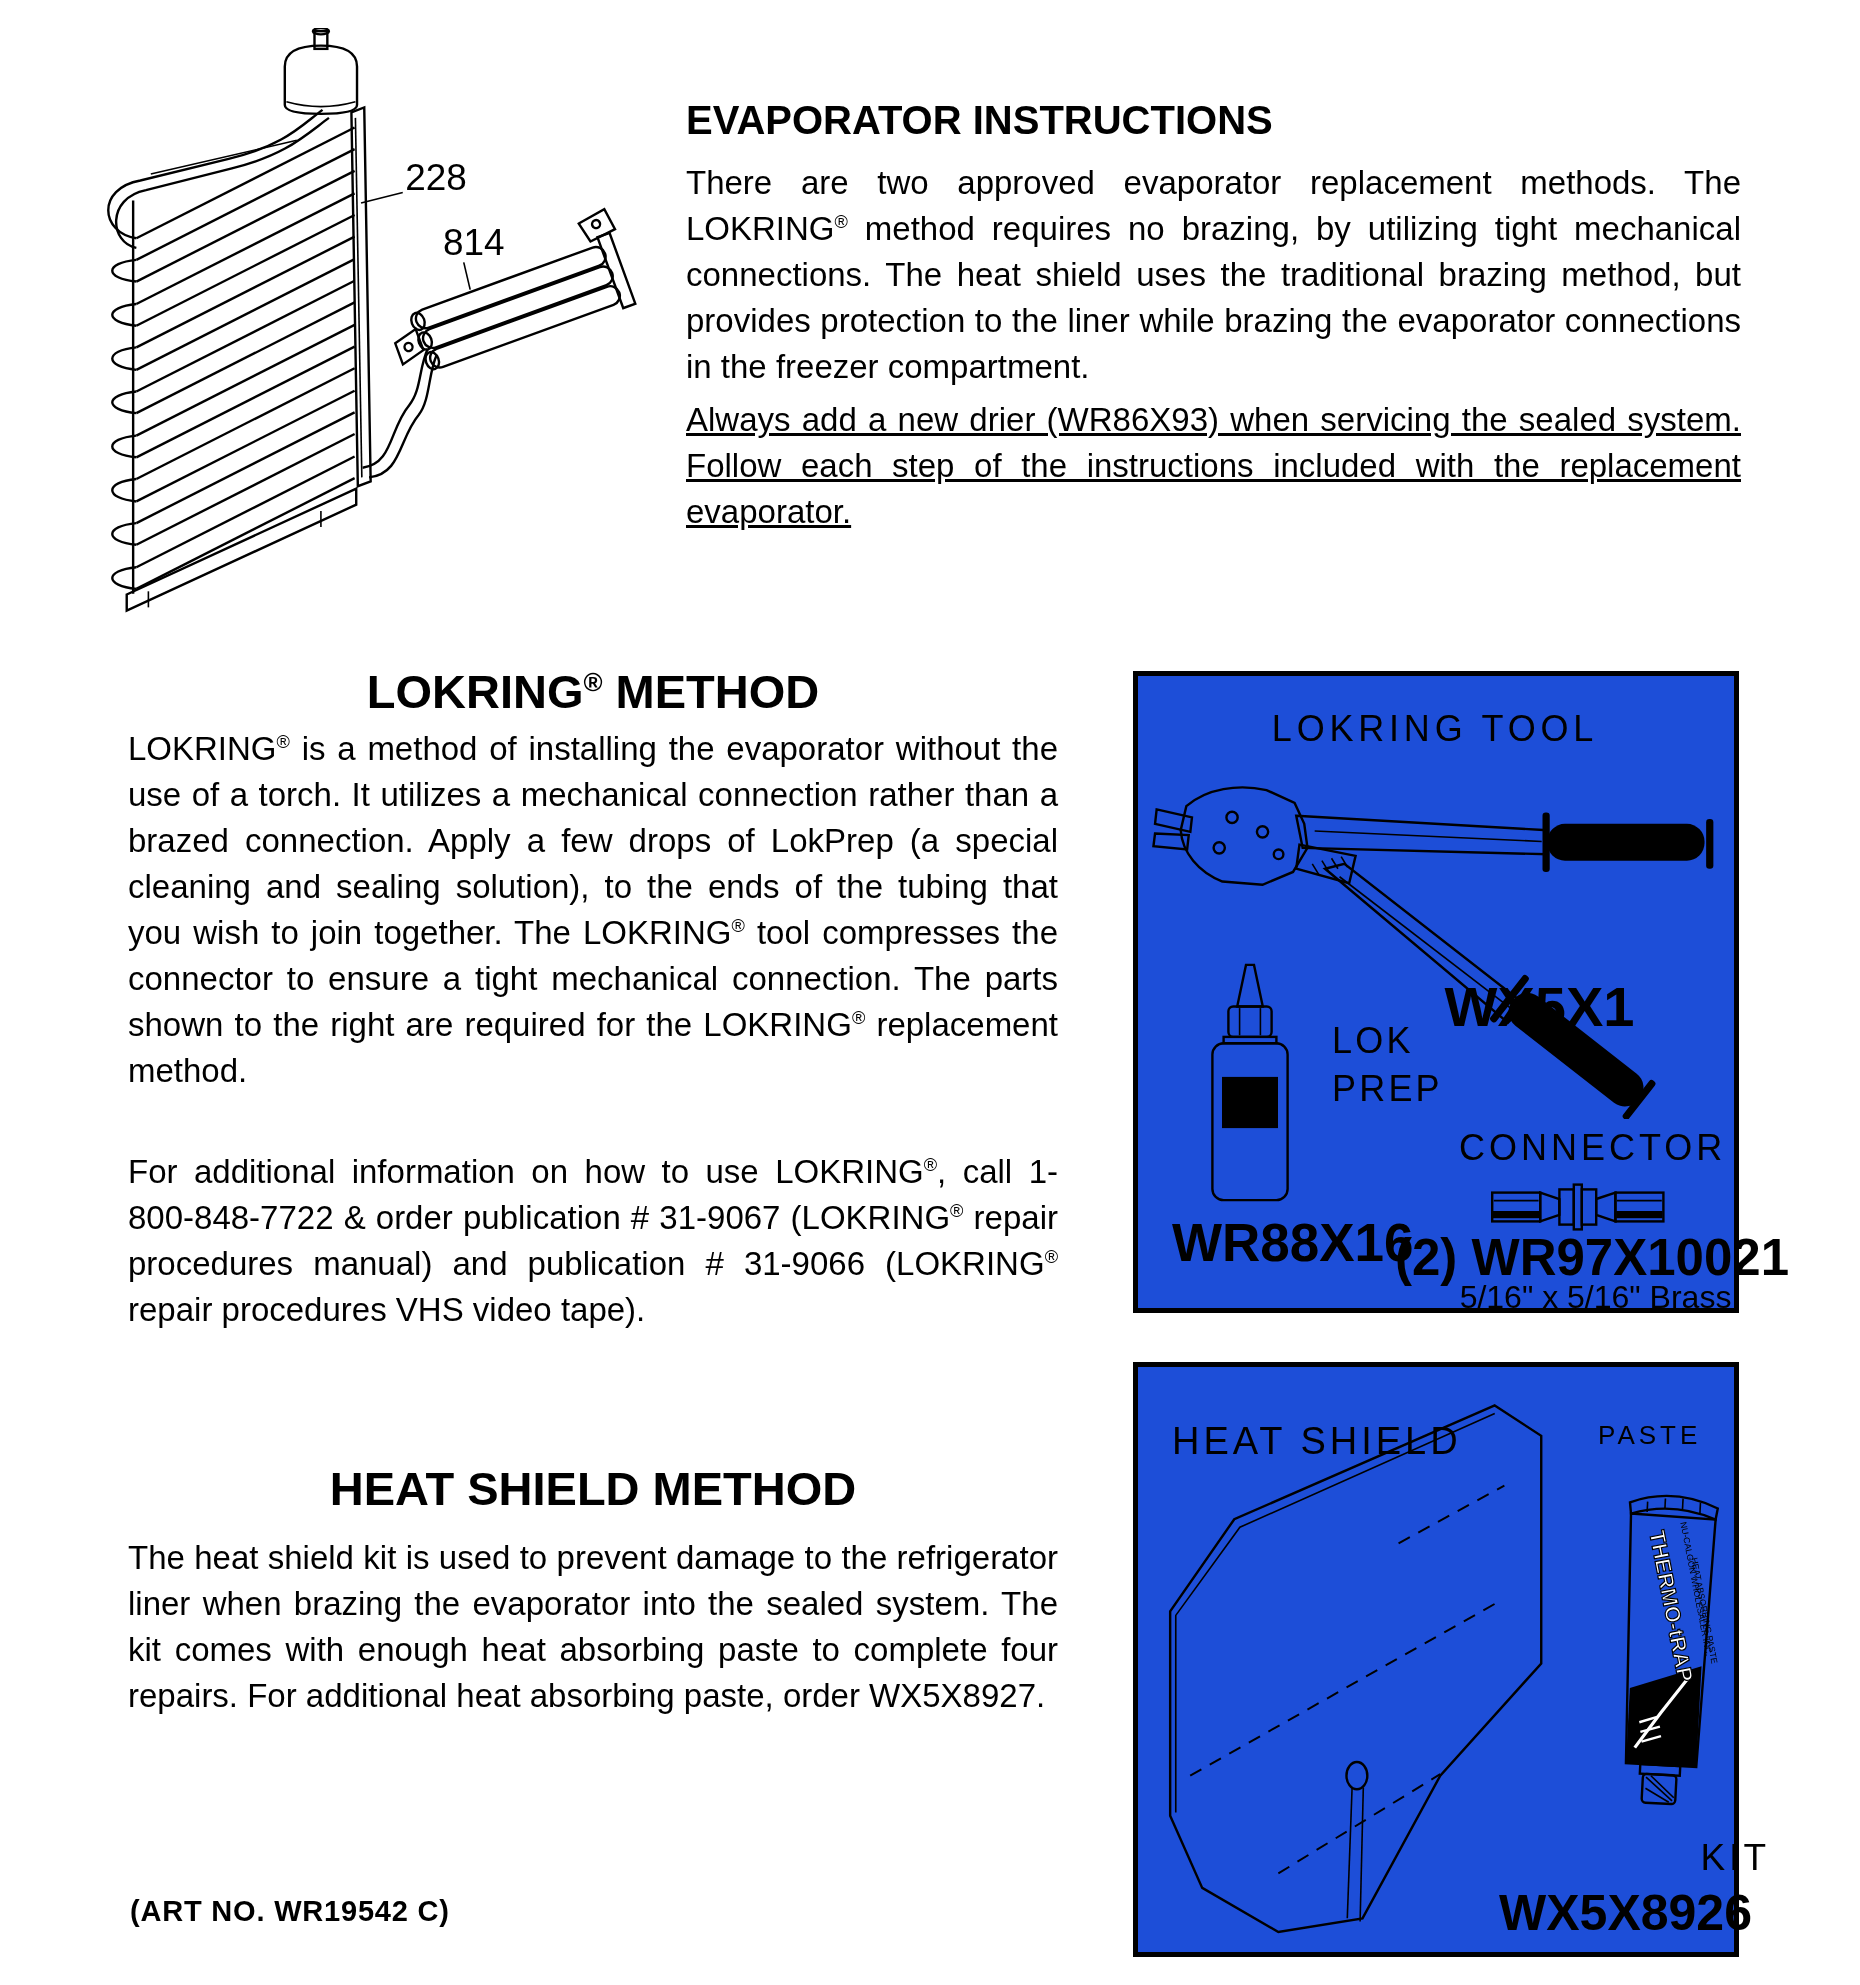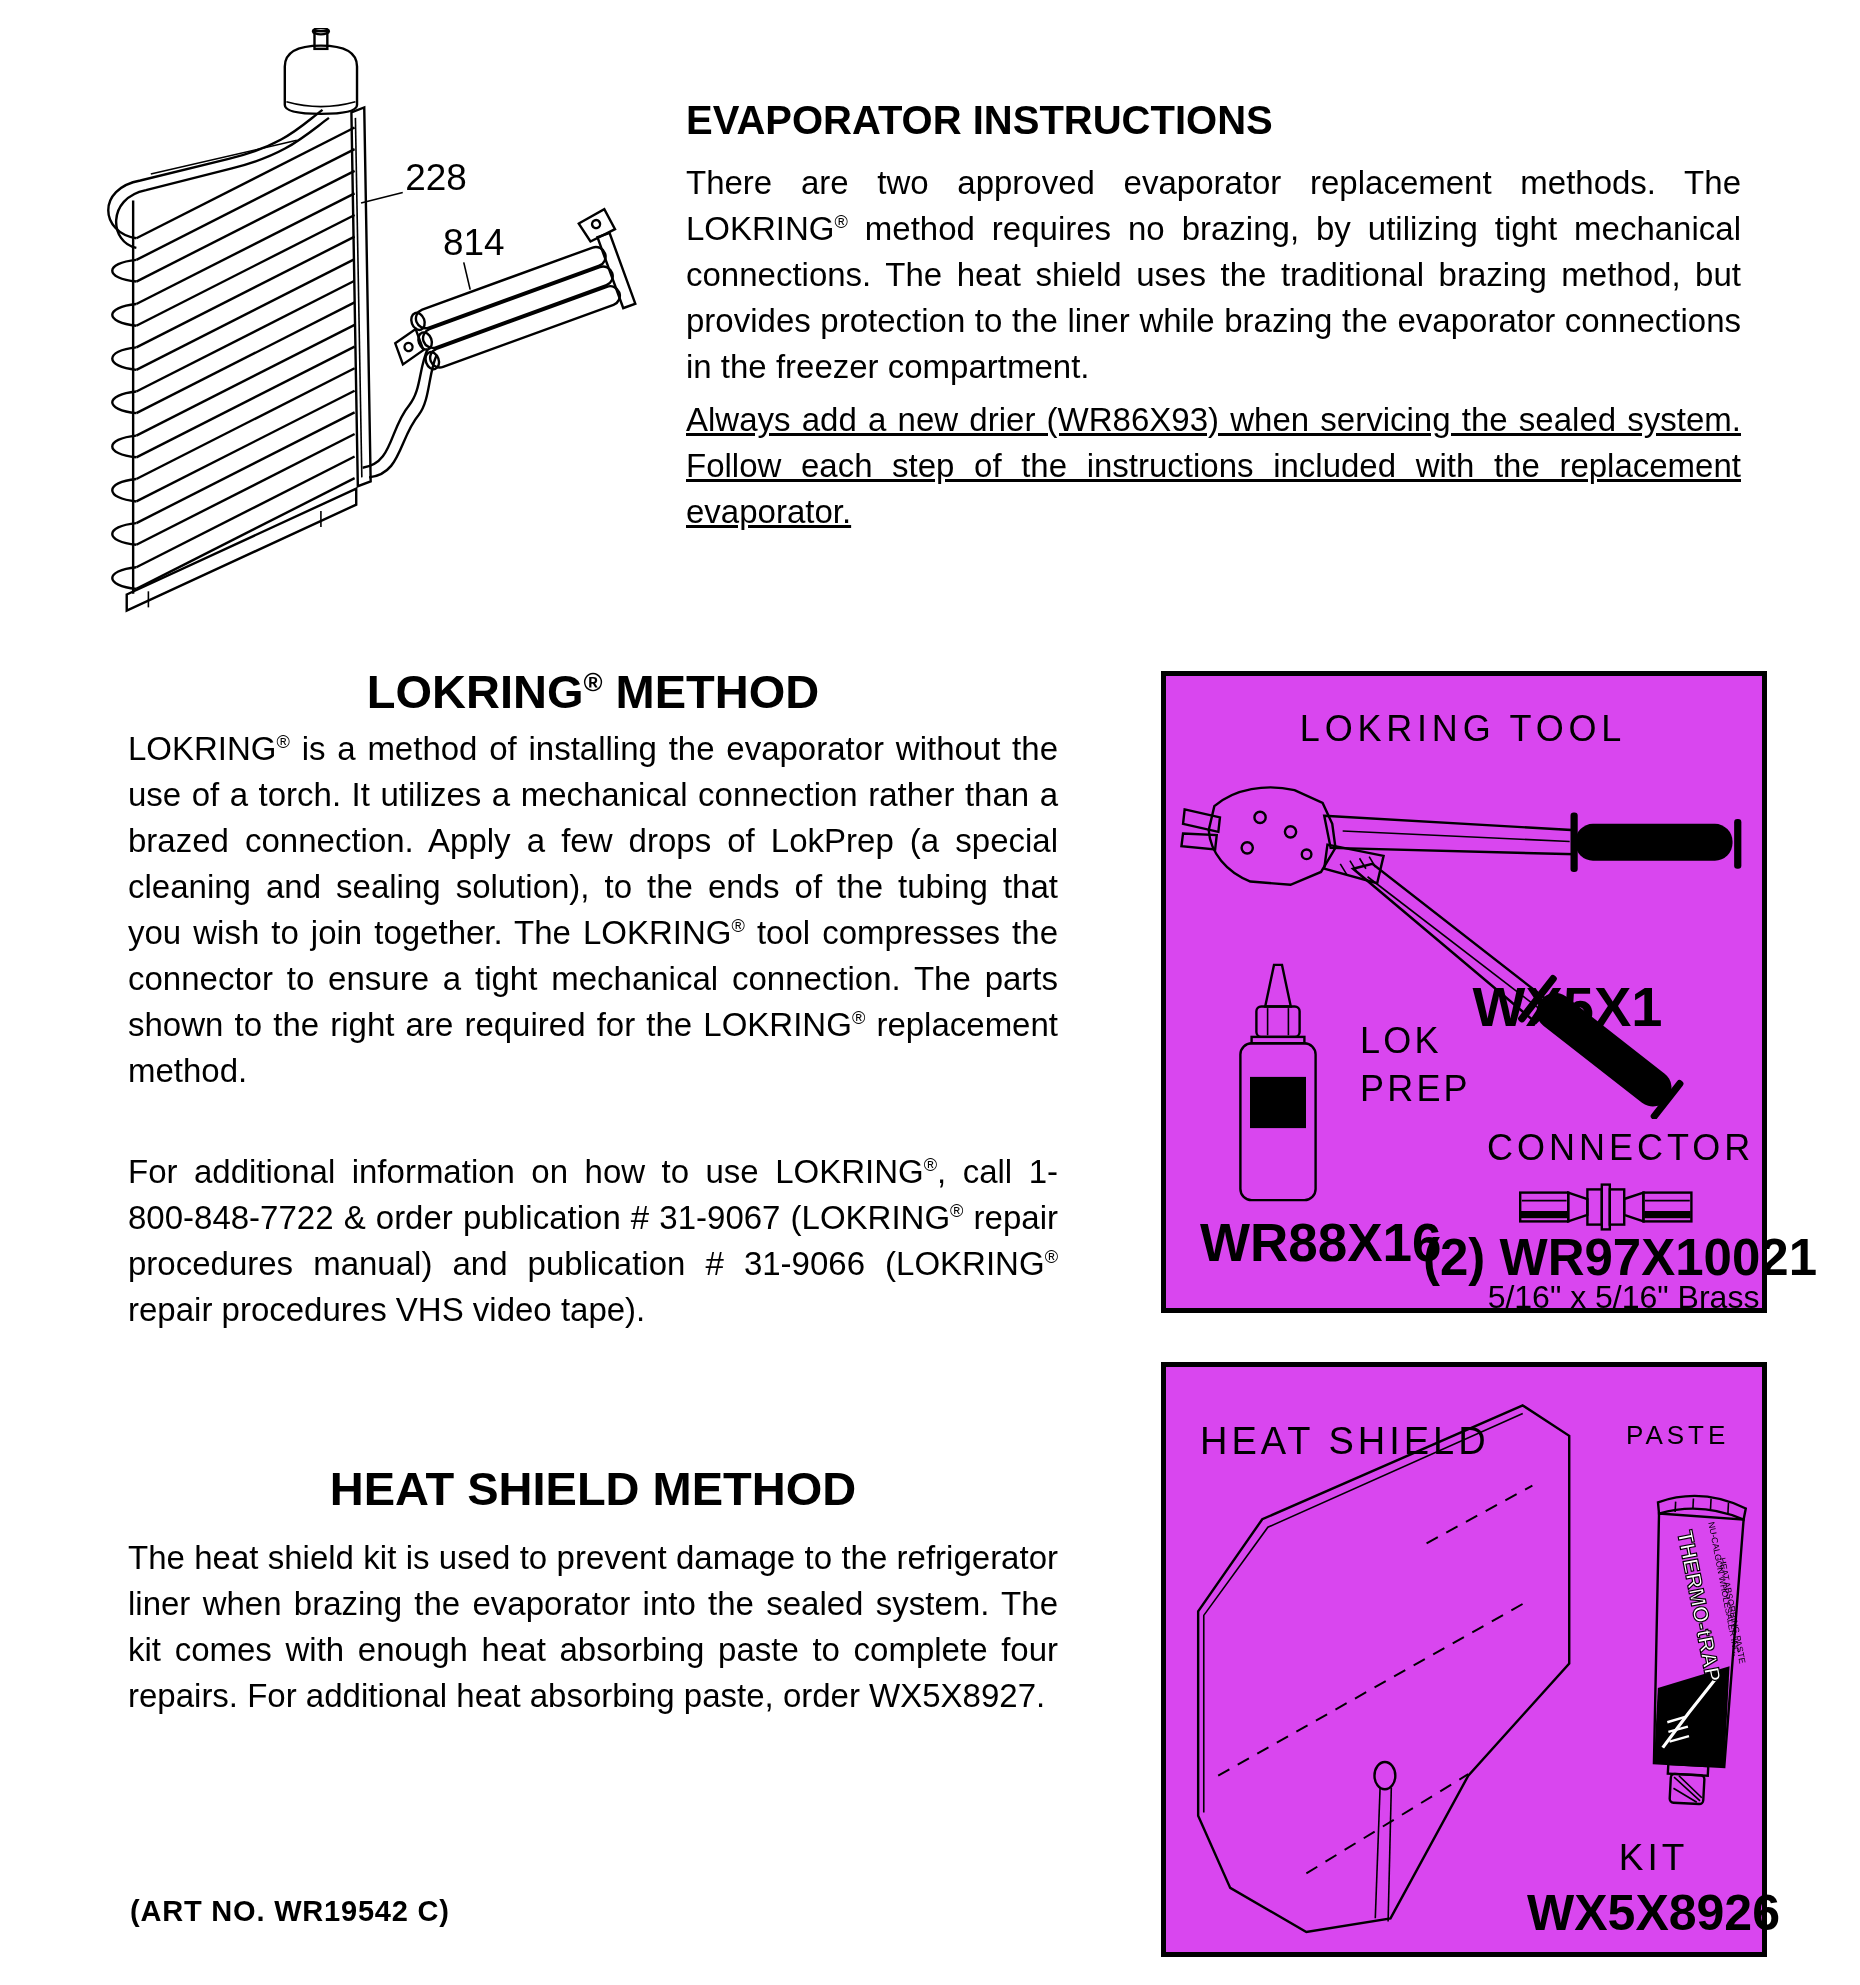--- a/index.html
+++ b/index.html
@@ -4,21 +4,21 @@
 <style>
   html,body{margin:0;padding:0;background:#9a9a9a;}
   .page{position:relative;width:1861px;height:1985px;background:#fff;color:#000;
         font-family:"Liberation Sans","DejaVu Sans",sans-serif;overflow:hidden;}
   .abs{position:absolute;}
   .doc-title{position:absolute;left:686px;top:98px;width:1055px;text-align:left;
              font-size:40px;font-weight:bold;letter-spacing:0px;}
   .section-heading{position:absolute;font-size:47px;font-weight:bold;text-align:center;}
   .para{position:absolute;font-size:33px;line-height:46px;text-align:justify;}
   sup.reg{font-size:55%;line-height:0;vertical-align:super;}
-  .partbox{position:absolute;border:5.6px solid #000;background:#d946ef;box-sizing:border-box;margin-left:28px;}
+  .partbox{position:absolute;border:5.6px solid #000;background:#1d4ed8;box-sizing:border-box;}
   .caption{position:absolute;font-size:36px;letter-spacing:4px;white-space:nowrap;}
   .pn{position:absolute;font-weight:bold;white-space:nowrap;}
   .artno{position:absolute;left:130px;top:1895px;font-size:29px;font-weight:bold;letter-spacing:0.8px;}
   svg{display:block;}
   .lw{stroke:#000;fill:none;stroke-width:3;}
   .lw2{stroke:#000;fill:none;stroke-width:2;}
   .blk{fill:#000;stroke:none;}
   .dash{stroke:#000;fill:none;stroke-width:2.5;stroke-dasharray:16 12;}
   text.svgtxt{font-family:"Liberation Sans","DejaVu Sans",sans-serif;fill:#000;stroke:none;}
 </style>
@@ -235,19 +235,19 @@
             <line x1="48" y1="324" x2="72" y2="316"></line>
           </g>
           <text class="svgtxt" font-size="11" transform="translate(82,48) rotate(76)">NU-CALGON WHOLESALER INC.</text>
           <text font-family="Liberation Sans, DejaVu Sans, sans-serif" font-size="27" font-weight="bold" fill="#fff" stroke="#000" stroke-width="1.5" transform="translate(44,62) rotate(76)">THERMO-tRAP</text>
           <text class="svgtxt" font-size="11" transform="translate(98,92) rotate(76)">HEAT ABSORBING PASTE</text>
         </g>
       </svg>
     </div>
 
     <div class="abs" style="left:343px;top:470px;width:289px;text-align:center;">
-      <div style="font-size:37px;letter-spacing:4px;">KIT</div>
+      <div style="font-size:37px;letter-spacing:4px;text-align:right;">KIT</div>
       <div style="font-size:50px;font-weight:bold;margin-top:4.8px;">WX5X8926</div>
     </div>
   </div>
 
 </div>
 
 
 </body></html>

